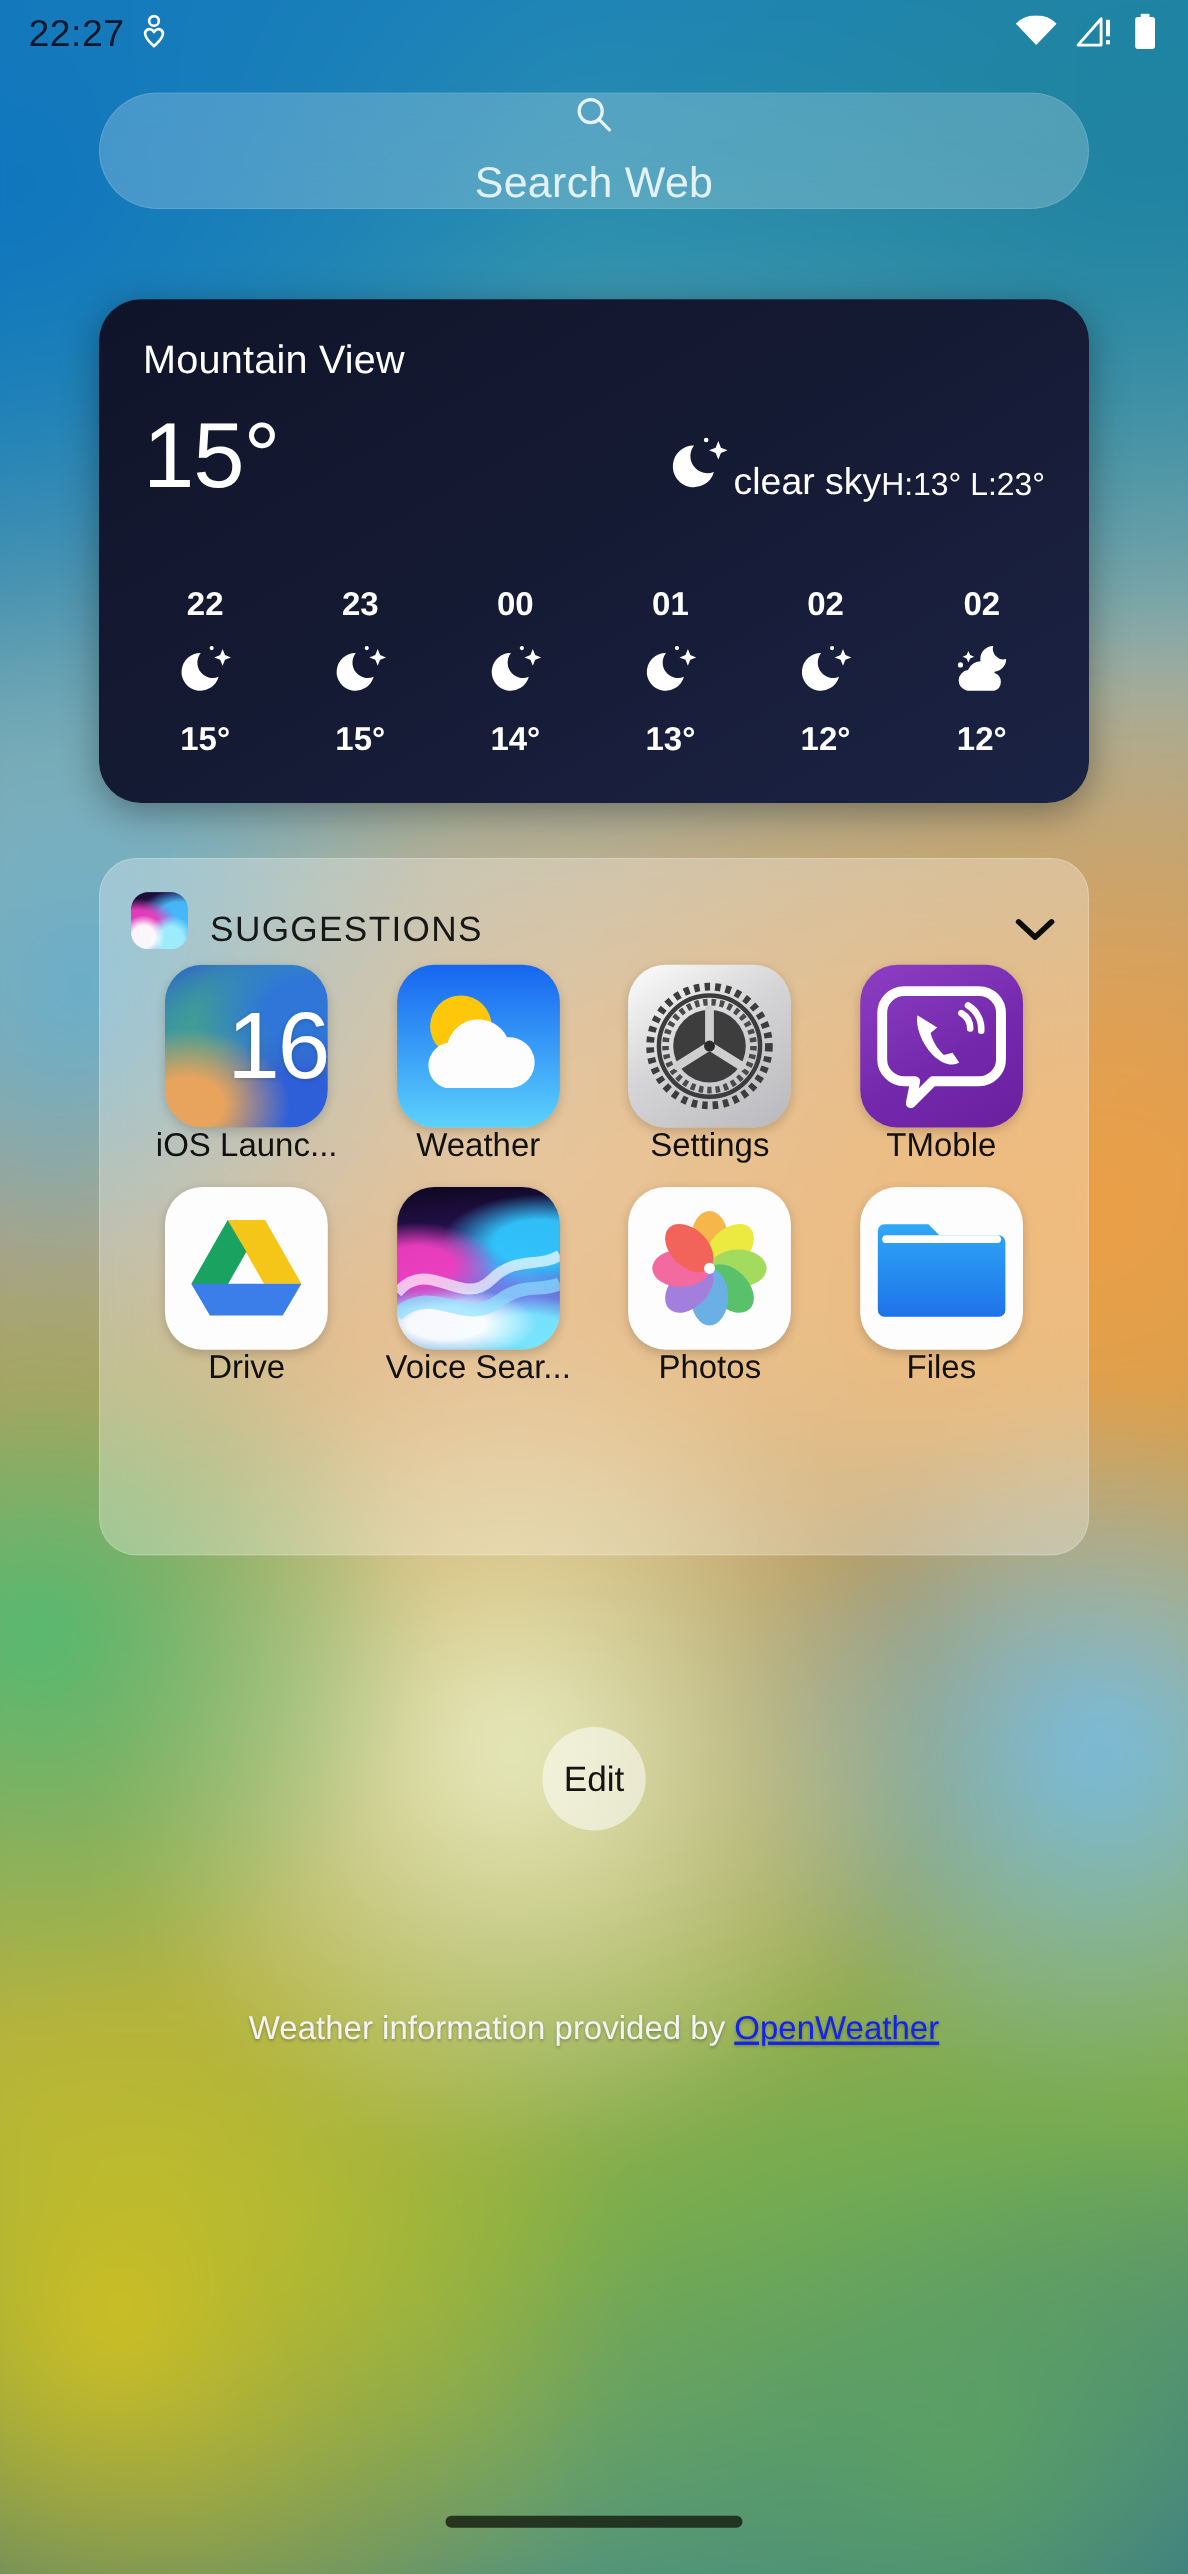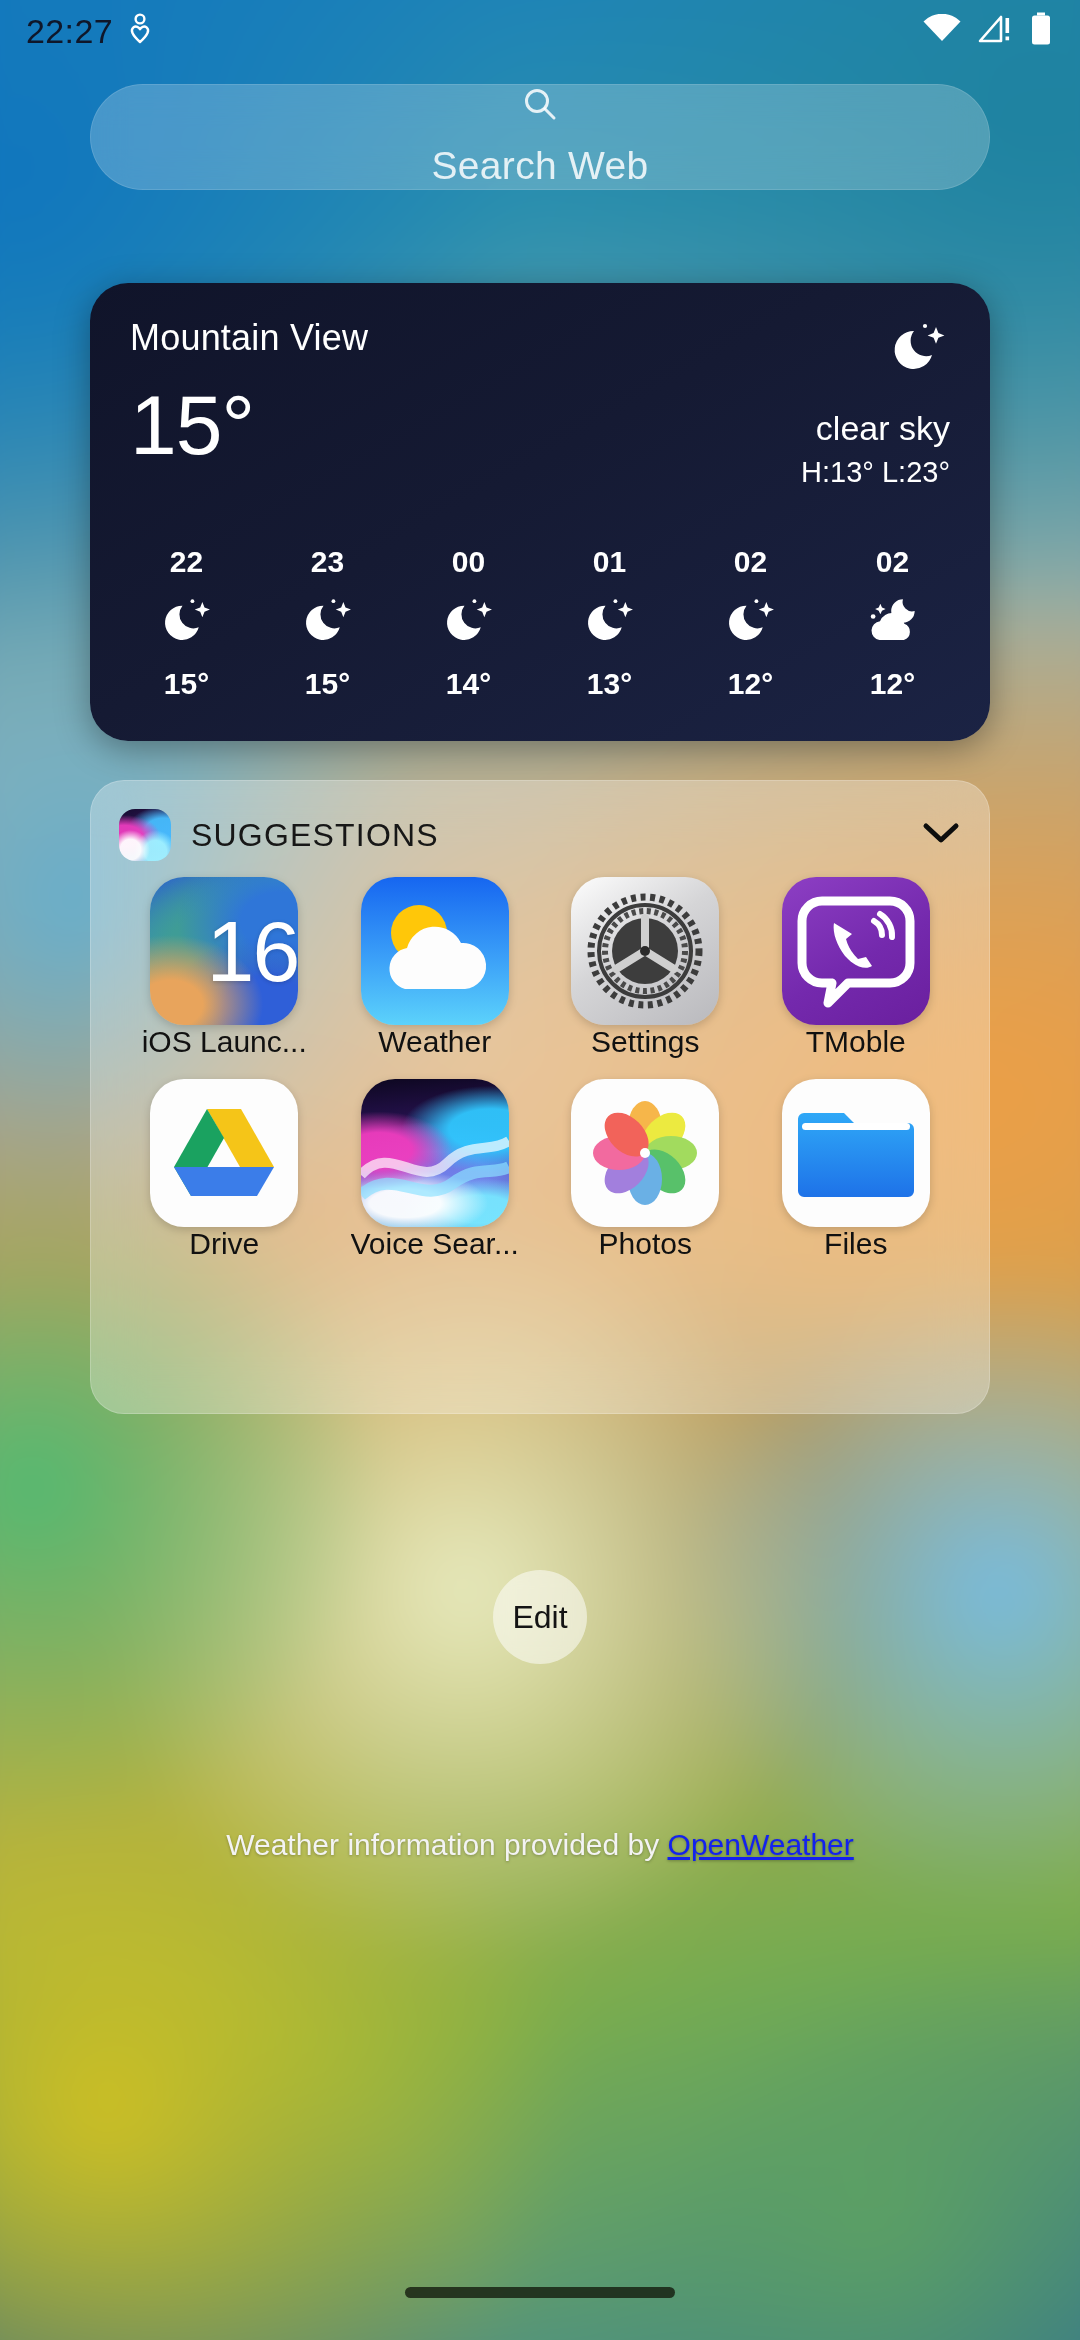--- a/index.html
+++ b/index.html
@@ -60,46 +60,45 @@
   }
 
   
   #weather {
     position:absolute; top:272px; left:90px; width:900px; height:458px;
     border-radius:38px;
     background:linear-gradient(150deg,#10142a 0%,#151a33 45%,#1b2344 100%);
     box-shadow:0 8px 34px rgba(0,0,0,0.35);
     color:#fff; padding:34px 40px 4px 40px;
     overflow:hidden;
-    margin-top:11px;
   }
   #w-top { display:flex; justify-content:space-between; }
   #w-city { font-size:36px; font-weight:400; letter-spacing:0.2px; }
   #w-temp { font-size:84px; font-weight:300; line-height:1.05; margin-top:22px; letter-spacing:-1px;}
-  #w-right { text-align:right; display:flex; flex-direction:column; align-items:flex-end; }
+  #w-right { text-align:right; display:flex; flex-direction:row; align-items:flex-end; }
   #w-cond { font-size:34px; margin-top:26px; }
   #w-hl   { font-size:29px; margin-top:8px; }
   #w-hours {
     position:absolute; left:0; right:0; bottom:40px;
     display:flex; justify-content:space-around; padding:0 26px;
   }
   .hour { display:flex; flex-direction:column; align-items:center; gap:14px; }
   .hour-time { font-size:30px; font-weight:bold; }
   .hour-temp { font-size:30px; font-weight:bold; }
 
   
   #suggestions {
     position:absolute; top:780px; left:90px; width:900px; height:634px;
     border-radius:34px;
     background:rgba(255,255,255,0.30);
     backdrop-filter:blur(26px);
     border:1px solid rgba(255,255,255,0.20);
     padding:26px 28px;
   }
-  #sug-header { display:flex; align-items:center; height:56px; }
+  #sug-header { display:flex; align-items:flex-end; height:56px; }
   #sug-title { font-size:32px; color:#171717; letter-spacing:1.2px; margin-left:20px; flex:1; }
   .siri-badge {
     width:52px; height:52px; border-radius:16px;
     background:
       radial-gradient(circle at 22% 78%, rgba(255,255,255,0.95) 0 18%, transparent 34%),
       radial-gradient(circle at 70% 82%, rgba(160,240,255,0.95) 0 20%, transparent 38%),
       radial-gradient(ellipse at 10% 52%, rgba(235,60,190,0.95) 0 28%, transparent 55%),
       radial-gradient(ellipse at 86% 42%, rgba(70,190,255,0.95) 0 30%, transparent 58%),
       linear-gradient(160deg,#150b2e 0%, #2a1550 34%, #5a3ca8 60%, #7fd6f5 100%);
   }

